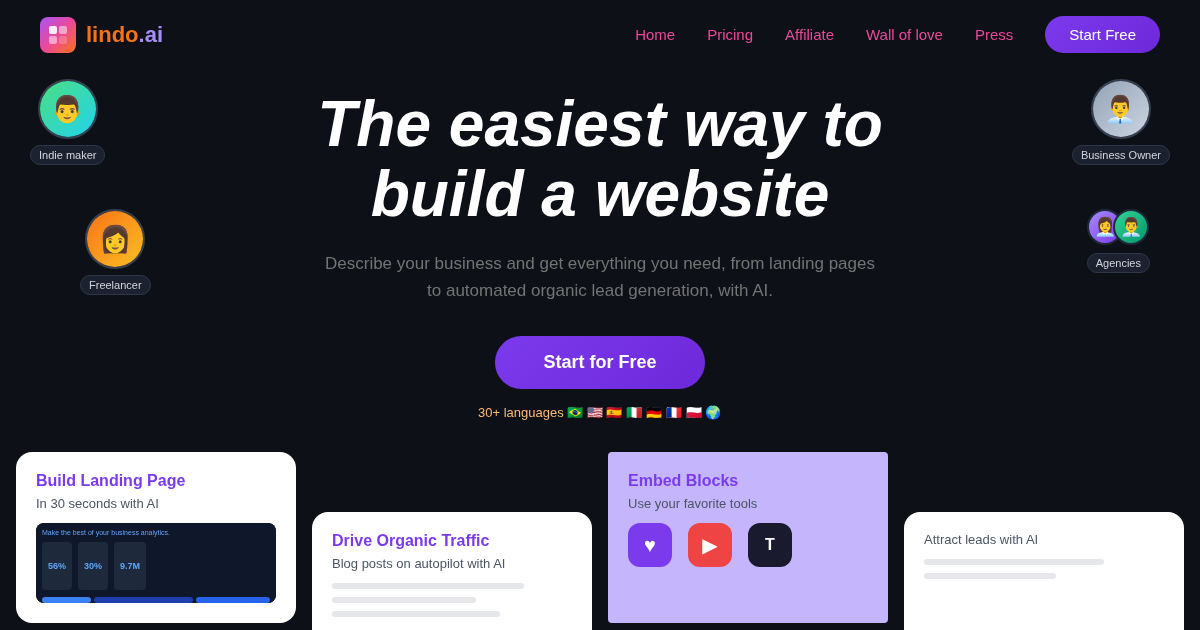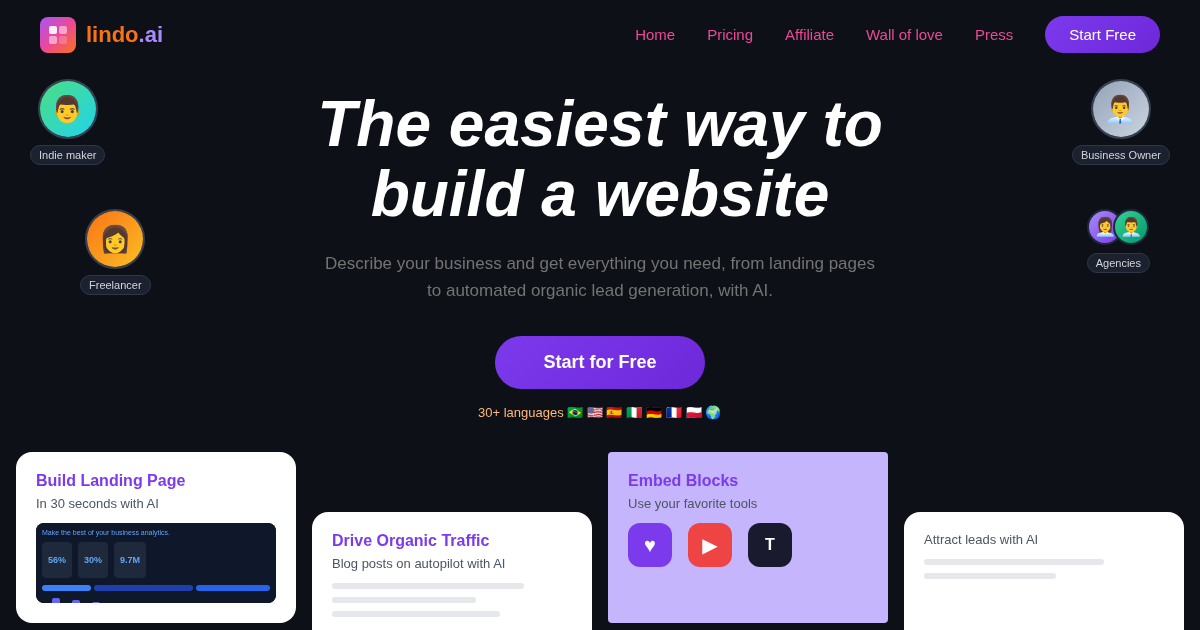--- a/index.html
+++ b/index.html
@@ -322,21 +322,21 @@
     }
 
     .stats-row {
       display: flex;
       gap: 6px;
     }
 
     .stat-box {
       background: #1e293b;
       border-radius: 4px;
-      padding: 13px 6px;
+      padding: 19px 6px;
       font-size: 8px;
       color: #94a3b8;
     }
 
     .stat-val {
       font-size: 9px;
       font-weight: 700;
       color: #60a5fa;
     }
   </style>

